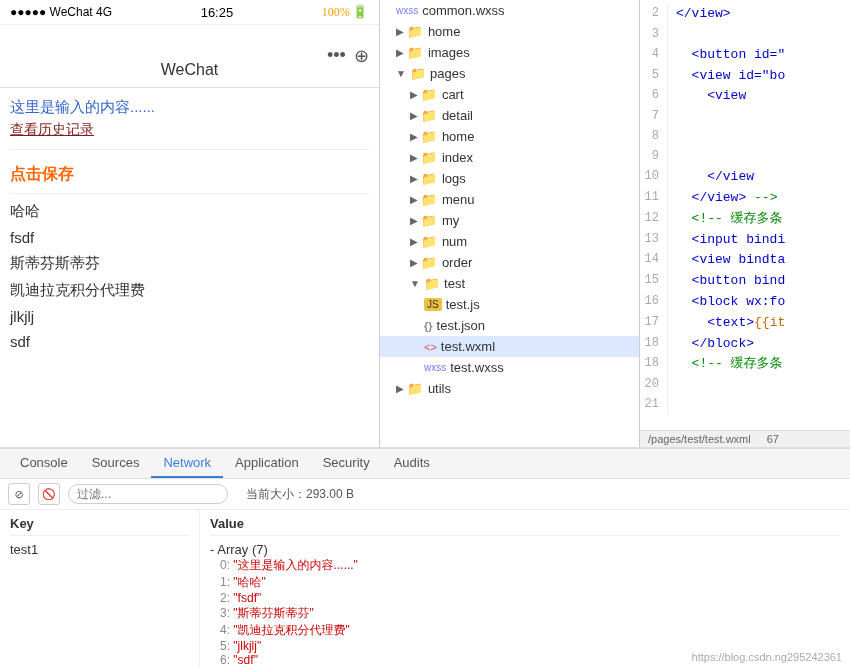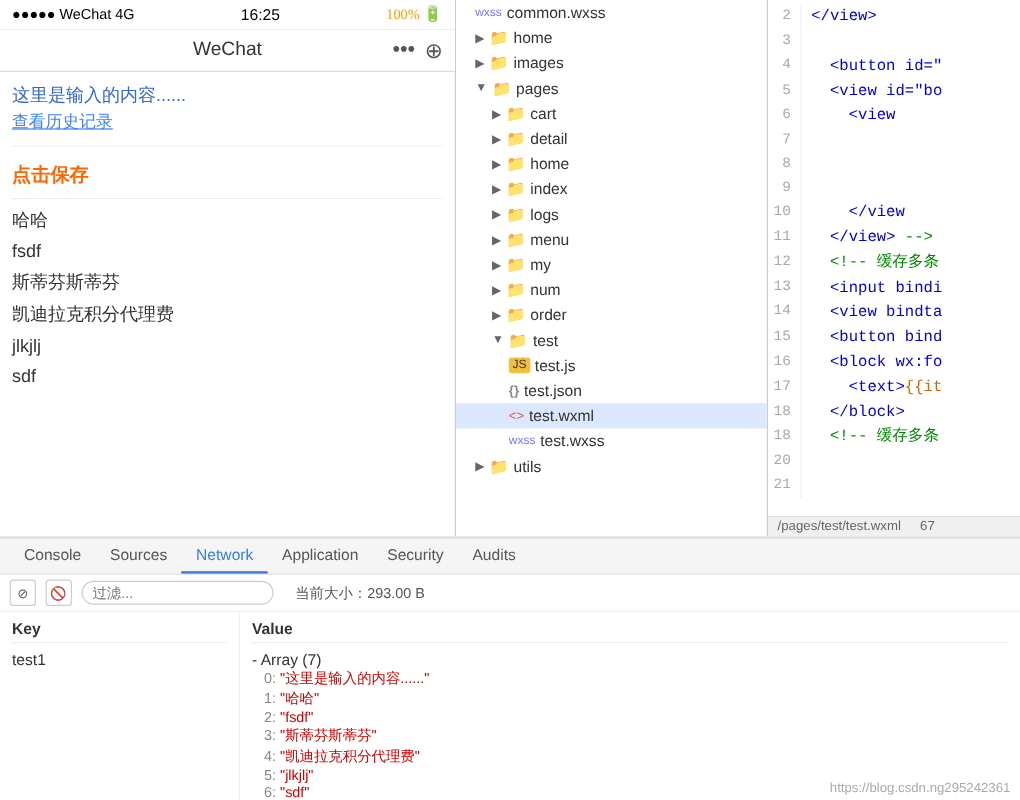--- a/index.html
+++ b/index.html
@@ -31,26 +31,26 @@
 
     .phone-nav-bar {
       background: #fff;
       display: flex;
       align-items: center;
       justify-content: center;
       position: relative;
       padding: 8px 10px;
       border-bottom: 1px solid #ddd;
     }
-    .phone-nav-title { font-size: 16px; font-weight: 500; color: #333; }
+    .phone-nav-title { font-size: 16px; font-weight: 500; color: #333; margin-top: 28px; }
     .phone-nav-icons { position: absolute; right: 10px; display: flex; gap: 8px; font-size: 18px; color: #555; }
 
     .phone-content { flex: 1; padding: 10px; overflow-y: auto; }
     .phone-input-text { color: #3366cc; font-size: 15px; margin-bottom: 4px; }
-    .phone-link { color: #3b82f6; font-size: 14px; margin-bottom: 10px; display: block; }
+    .phone-link { color: #7f1d1d; font-size: 14px; margin-bottom: 10px; display: block; }
     .phone-divider { border: none; border-top: 1px solid #eee; margin: 6px 0; }
     .phone-save-btn {
       display: block;
       width: 100%;
       text-align: left;
       color: #ff6600;
       font-size: 16px;
       padding: 8px 0;
       background: #fff;
       border: none;

